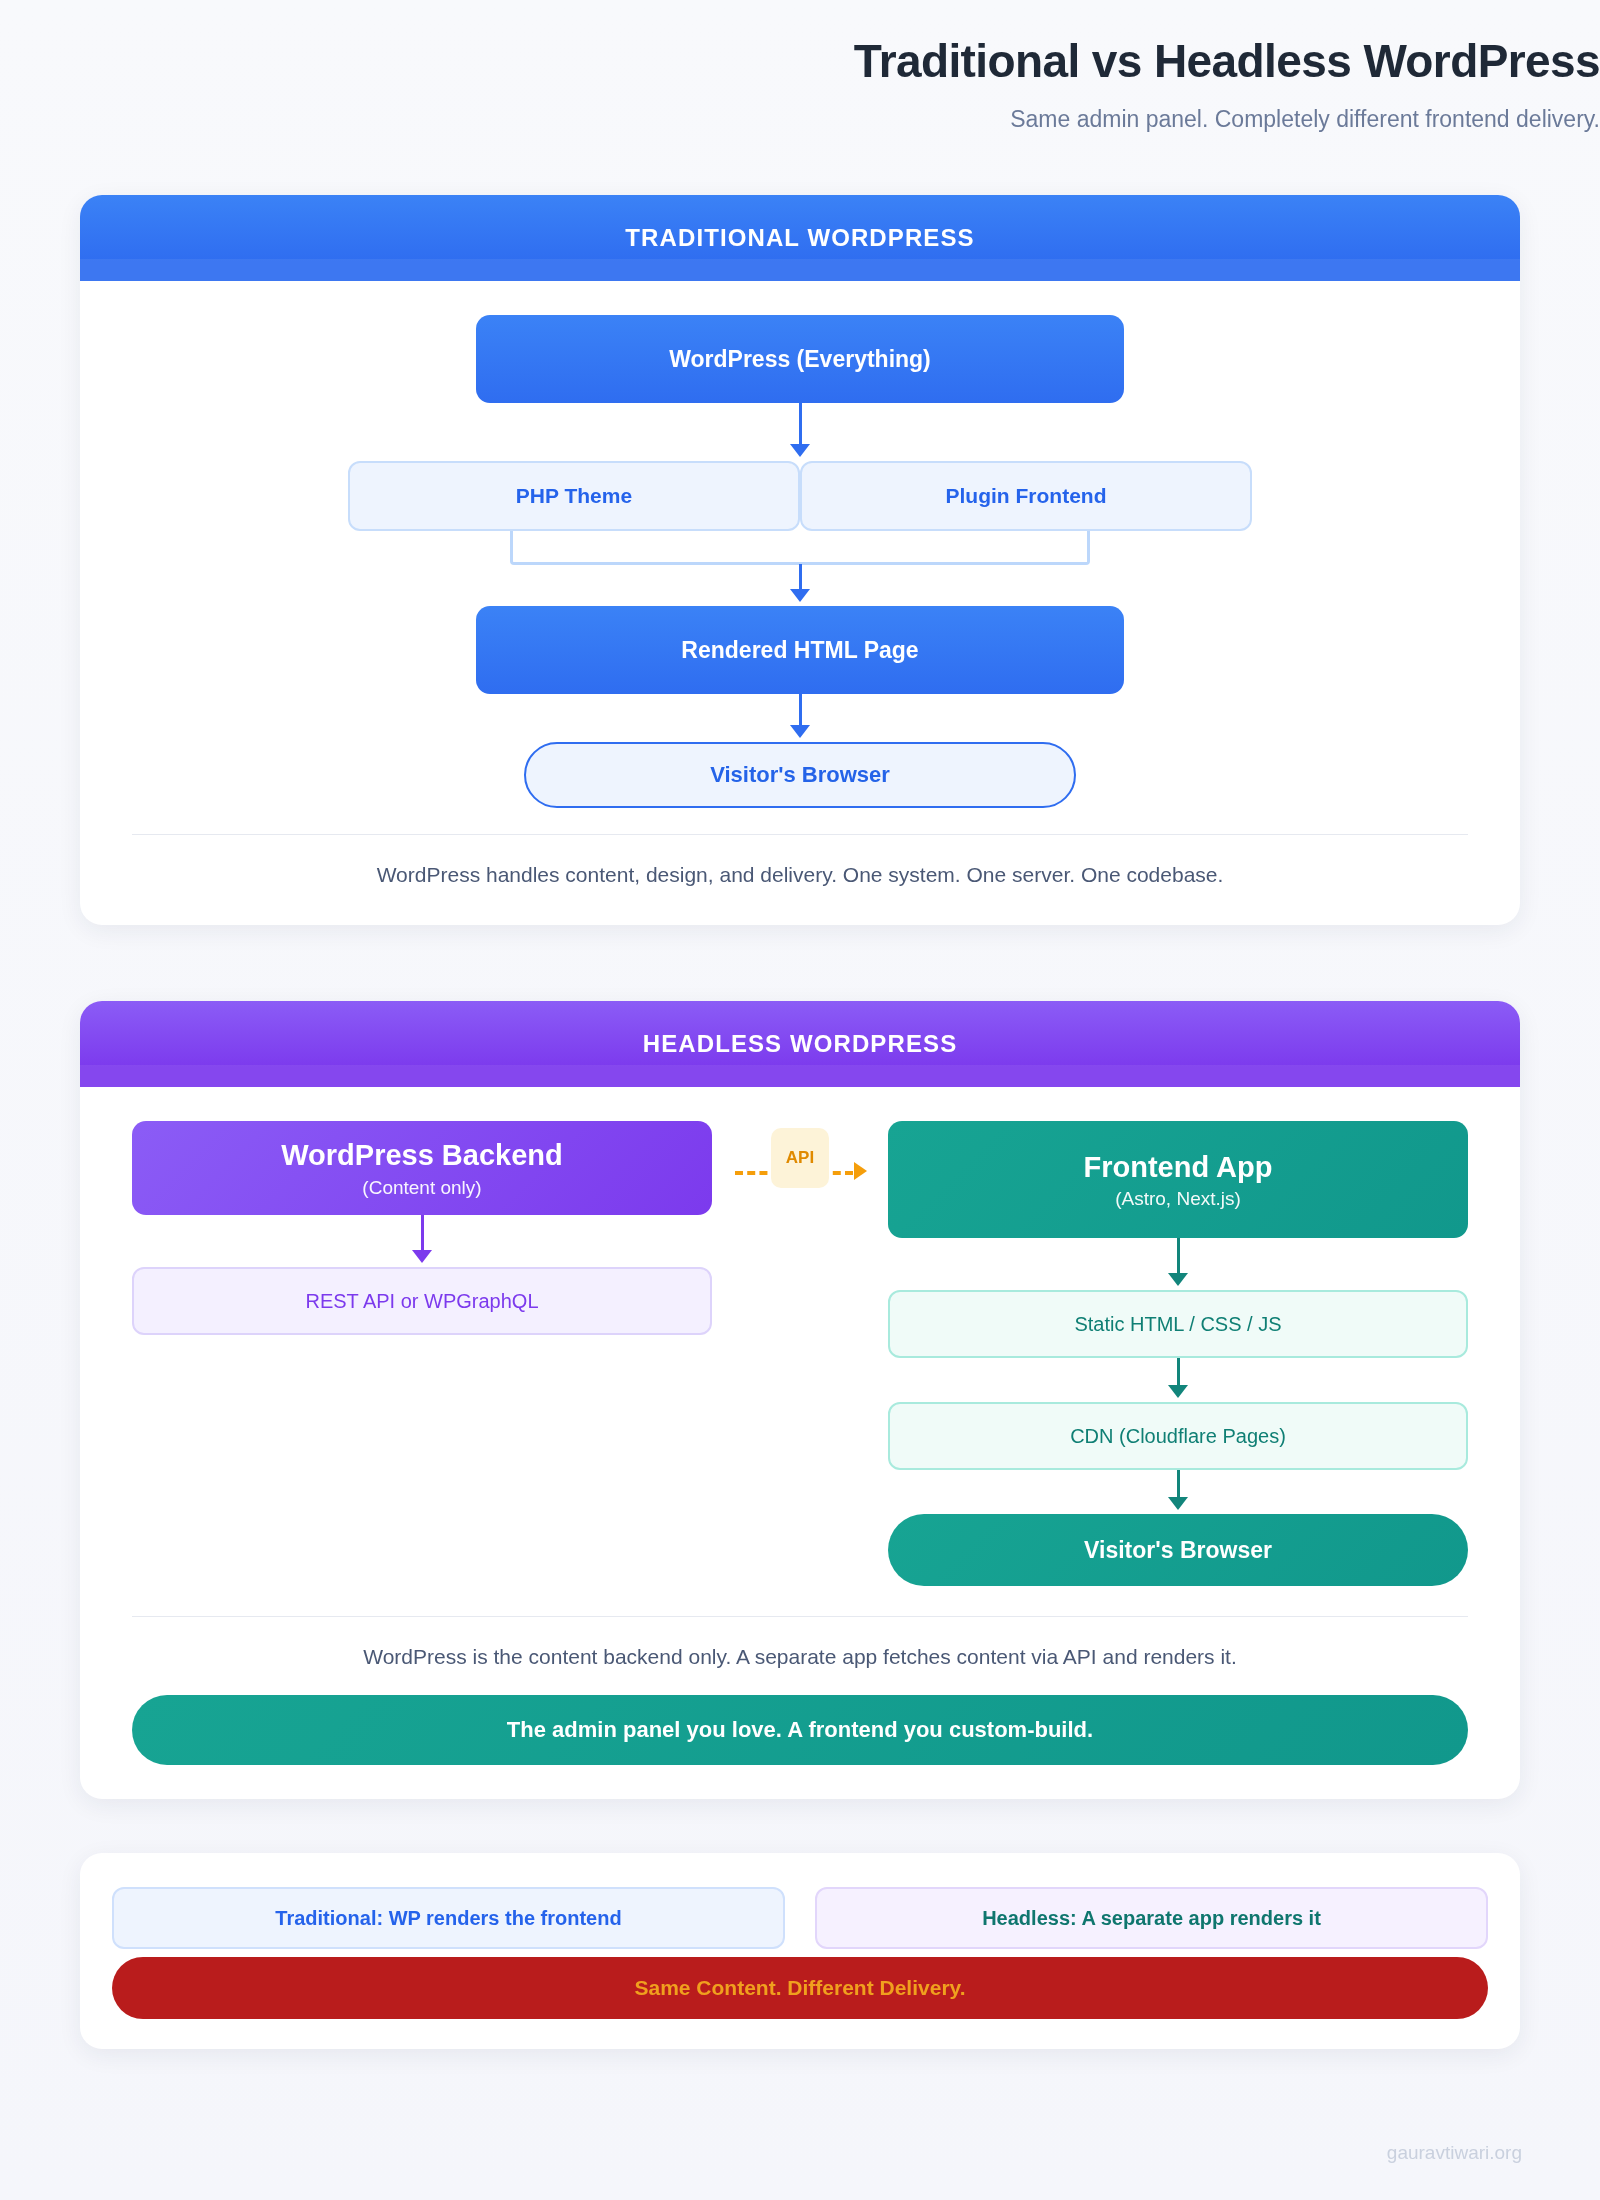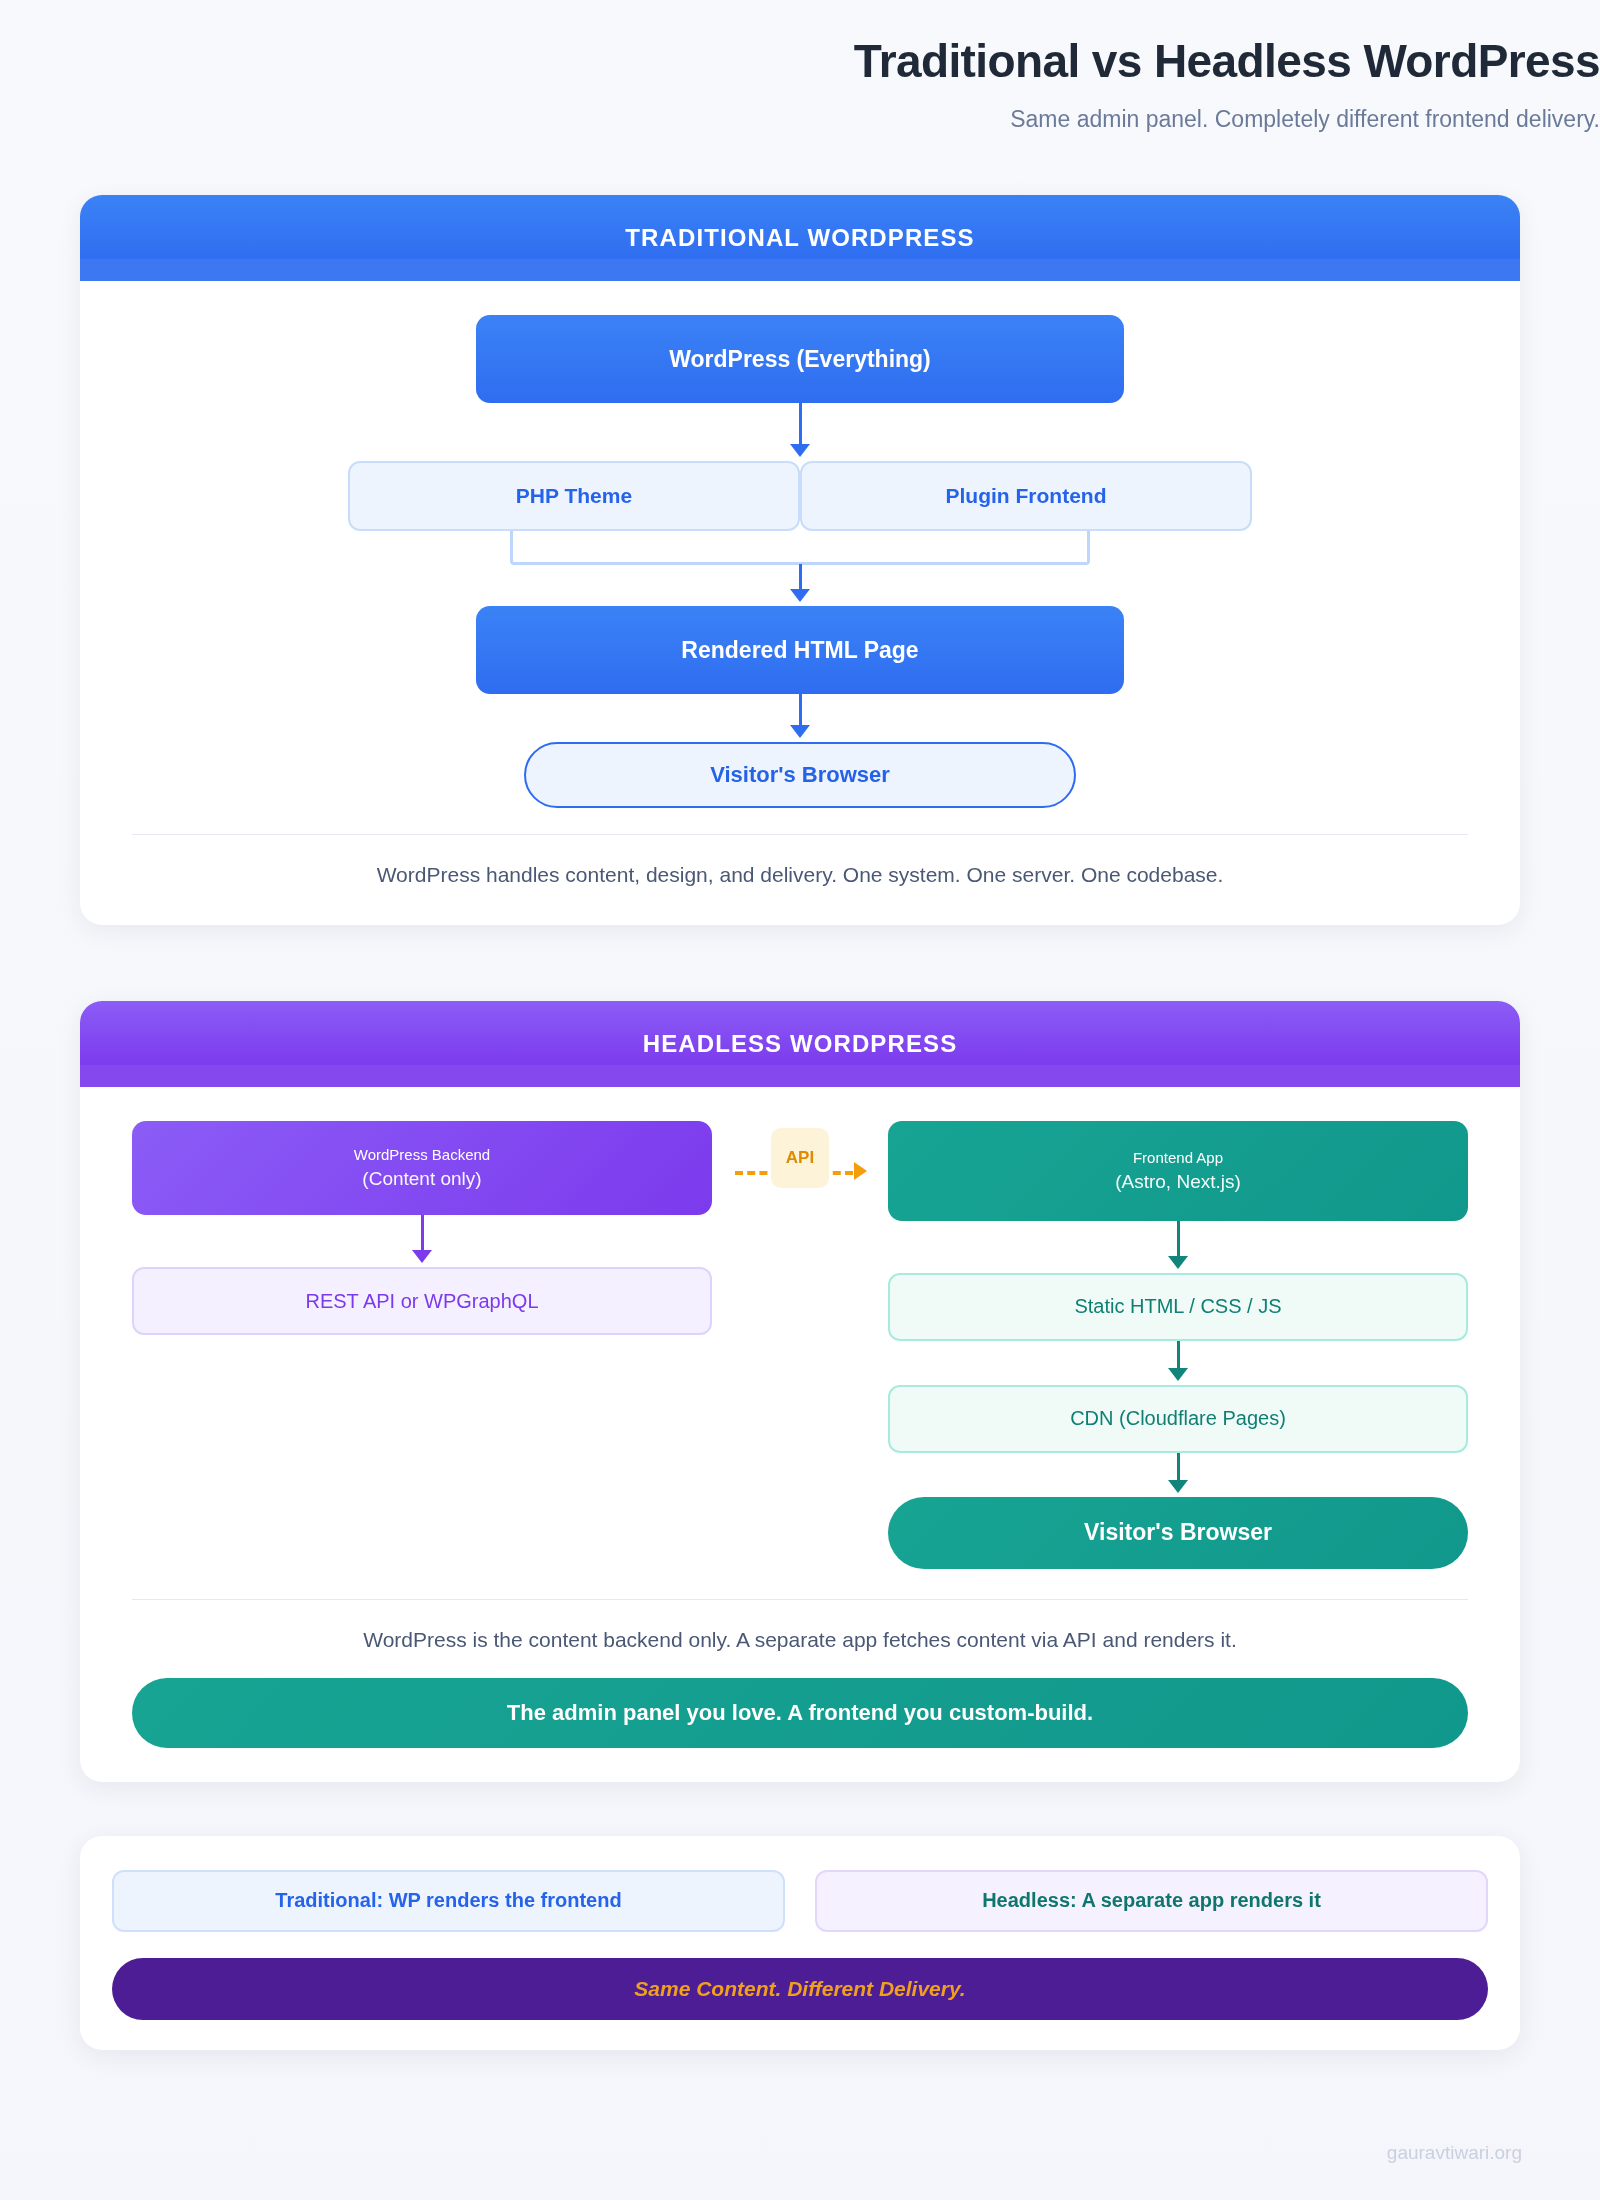--- a/index.html
+++ b/index.html
@@ -151,21 +151,21 @@
   .node-solid-purple {
     width: 580px; min-height: 94px; padding: 12px 0;
     background: linear-gradient(135deg, #8b5cf6 0%, #7c3aed 100%);
     color: #fff; border-radius: 14px;
   }
   .node-solid-teal {
     width: 580px; min-height: 94px; padding: 28px 0;
     background: linear-gradient(135deg, #17a493 0%, #11988c 100%);
     color: #fff; border-radius: 14px;
   }
-  .node-title { font-size: 15px; font-weight: 400; line-height: 1.25; }
+  .node-title { font-size: 29px; font-weight: 700; line-height: 1.25; }
   .node-sub { font-size: 19px; font-weight: 400; opacity: 0.95; margin-top: 3px; }
 
   .node-soft-purple {
     width: 580px; height: 68px;
     background: #f4f0ff;
     border: 2px solid #ddd3fb;
     border-radius: 12px;
     color: #7c3aed; font-size: 20px; font-weight: 500;
   }
   .node-soft-teal {
@@ -233,25 +233,25 @@
     font-size: 20px; font-weight: 700;
     border-radius: 12px;
   }
   .legend-blue {
     background: #eef4fe; border: 2px solid #cfe0fc; color: #2563eb;
   }
   .legend-purple {
     background: #f6f1ff; border: 2px solid #e2d6fb; color: #0f766e;
   }
   .banner-dark {
-    margin-top: 26px; height: 62px;
-    background: #4c1d95;
+    margin-top: 8px; height: 62px;
+    background: #b91c1c;
     border-radius: 999px;
     color: #f0a01e; font-size: 21px; font-weight: 700;
-    display: flex; align-items: center; justify-content: center; font-style: italic;
+    display: flex; align-items: center; justify-content: center;
   }
 
   .watermark {
     position: absolute;
     right: 78px; bottom: 36px;
     font-size: 19px; color: #c9d0de;
   }
 </style>
 </head>
 <body>

